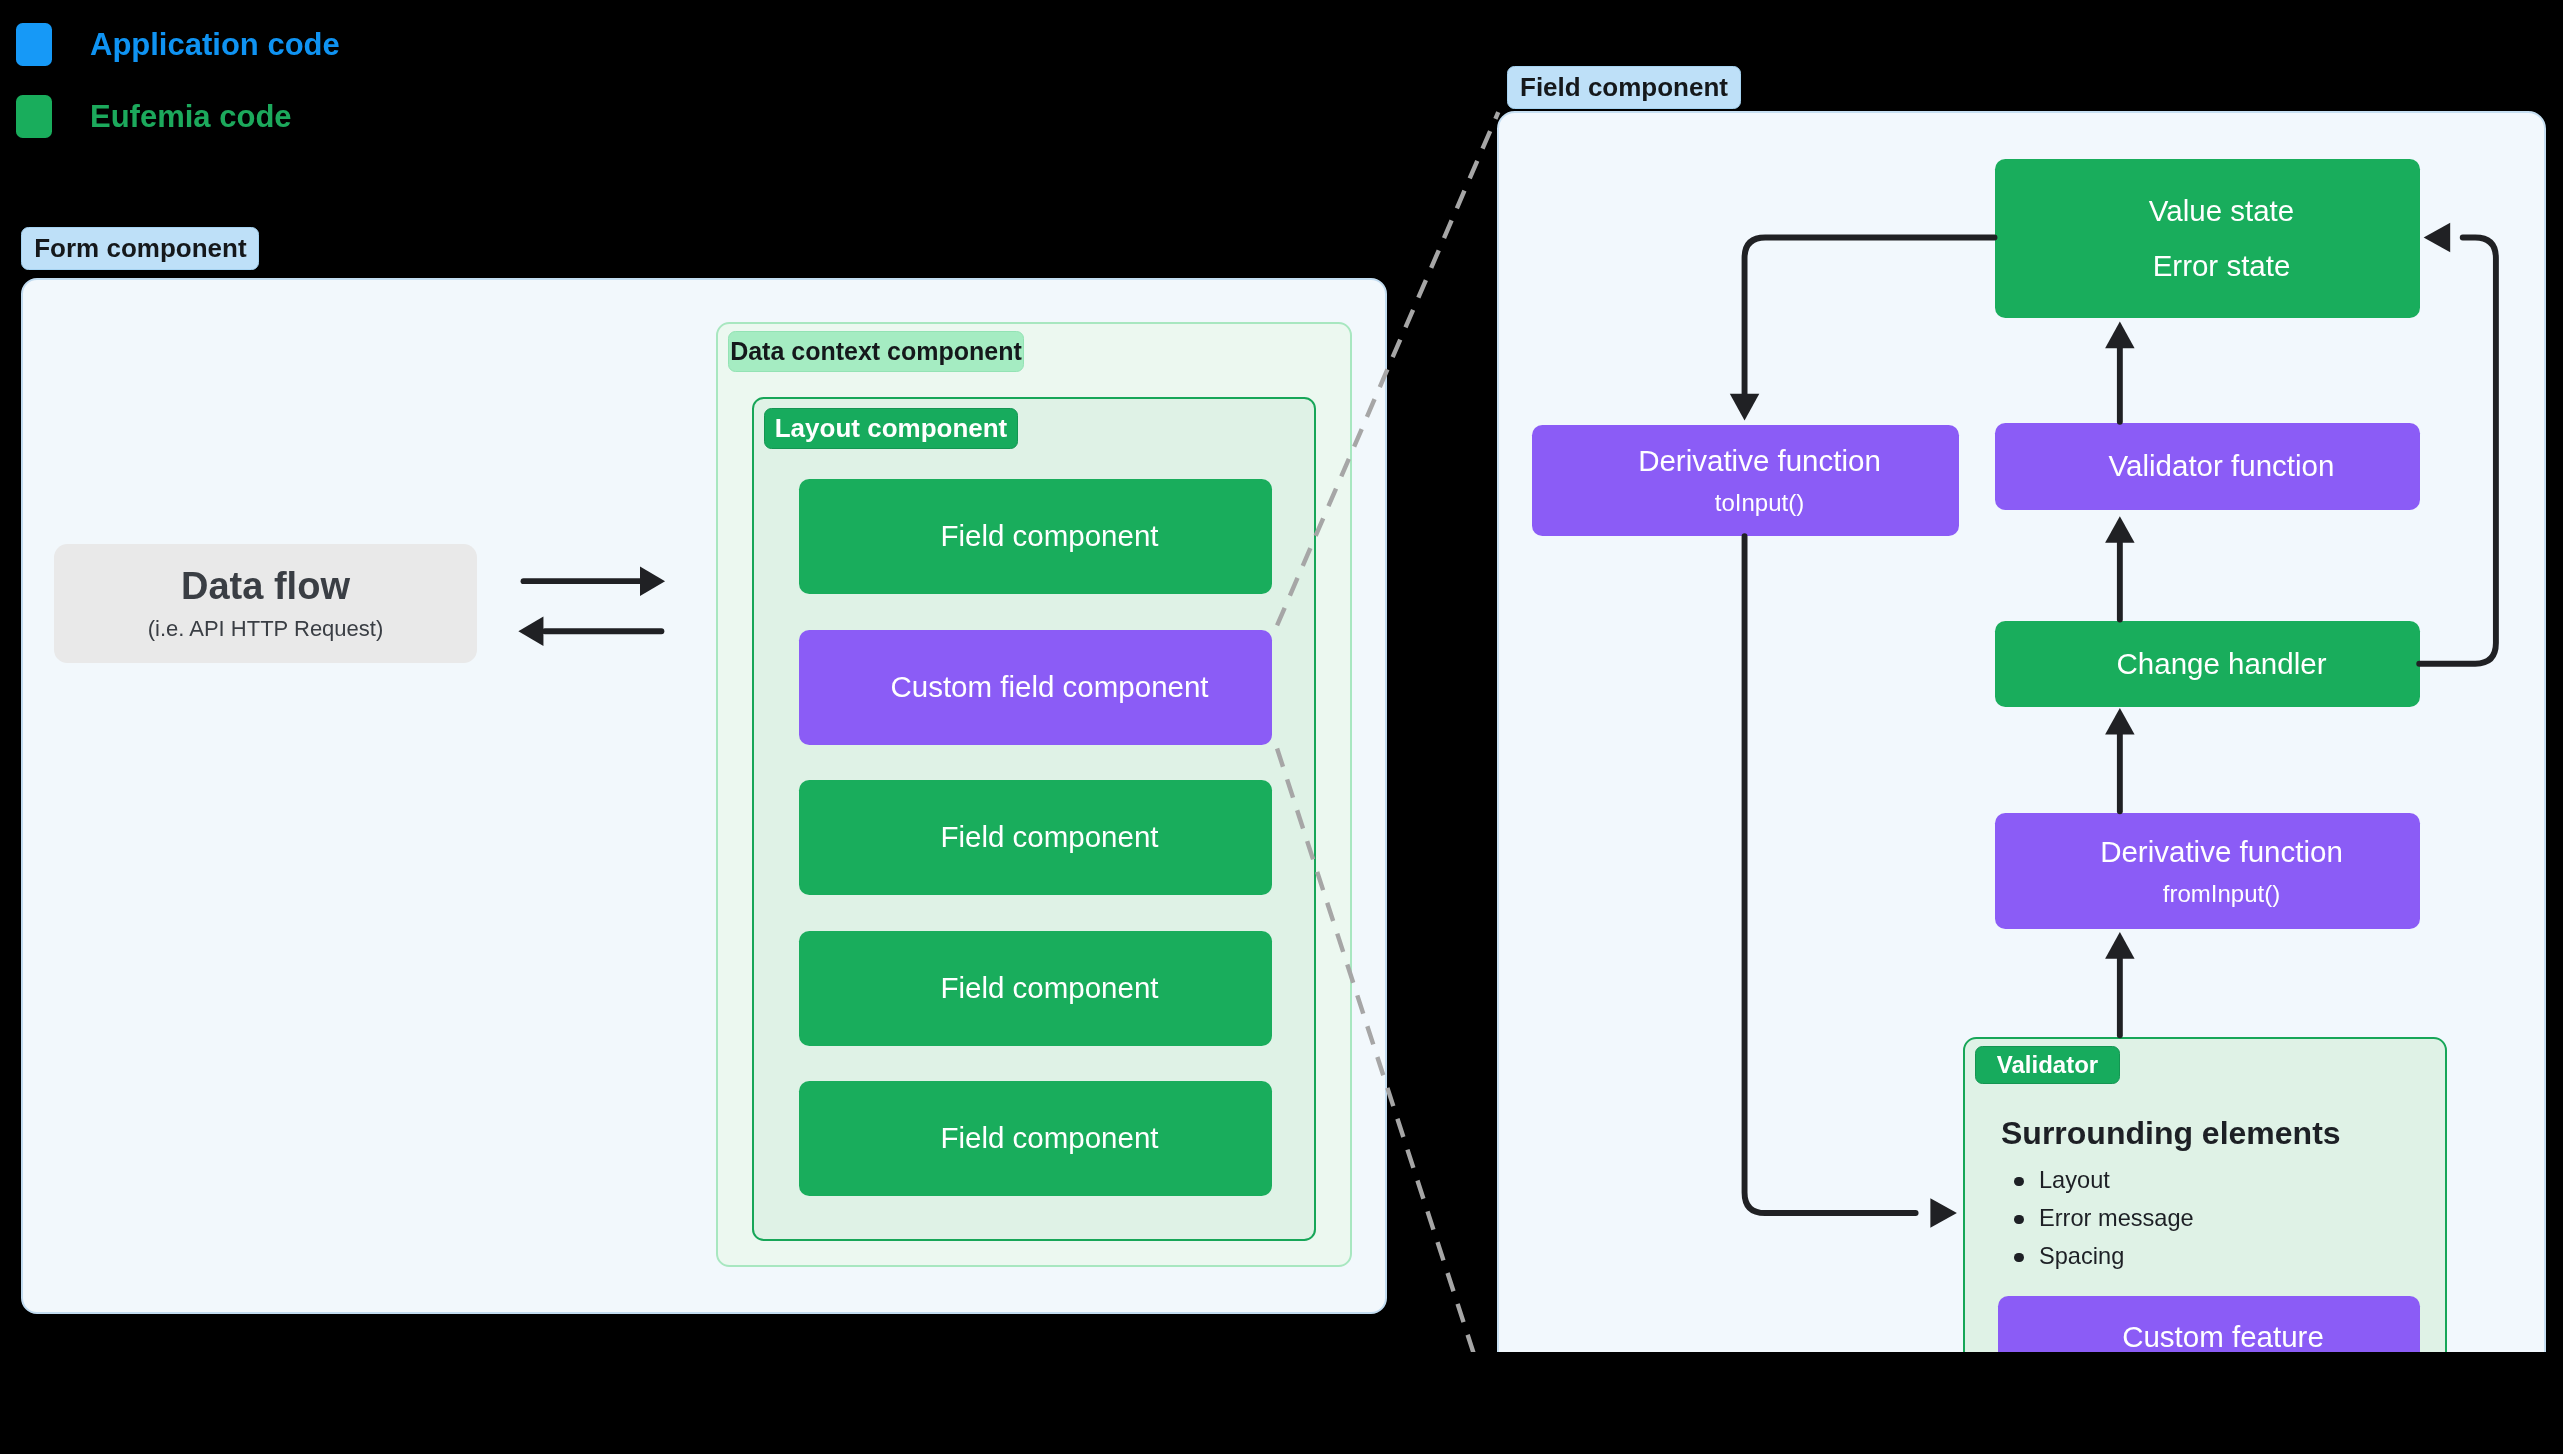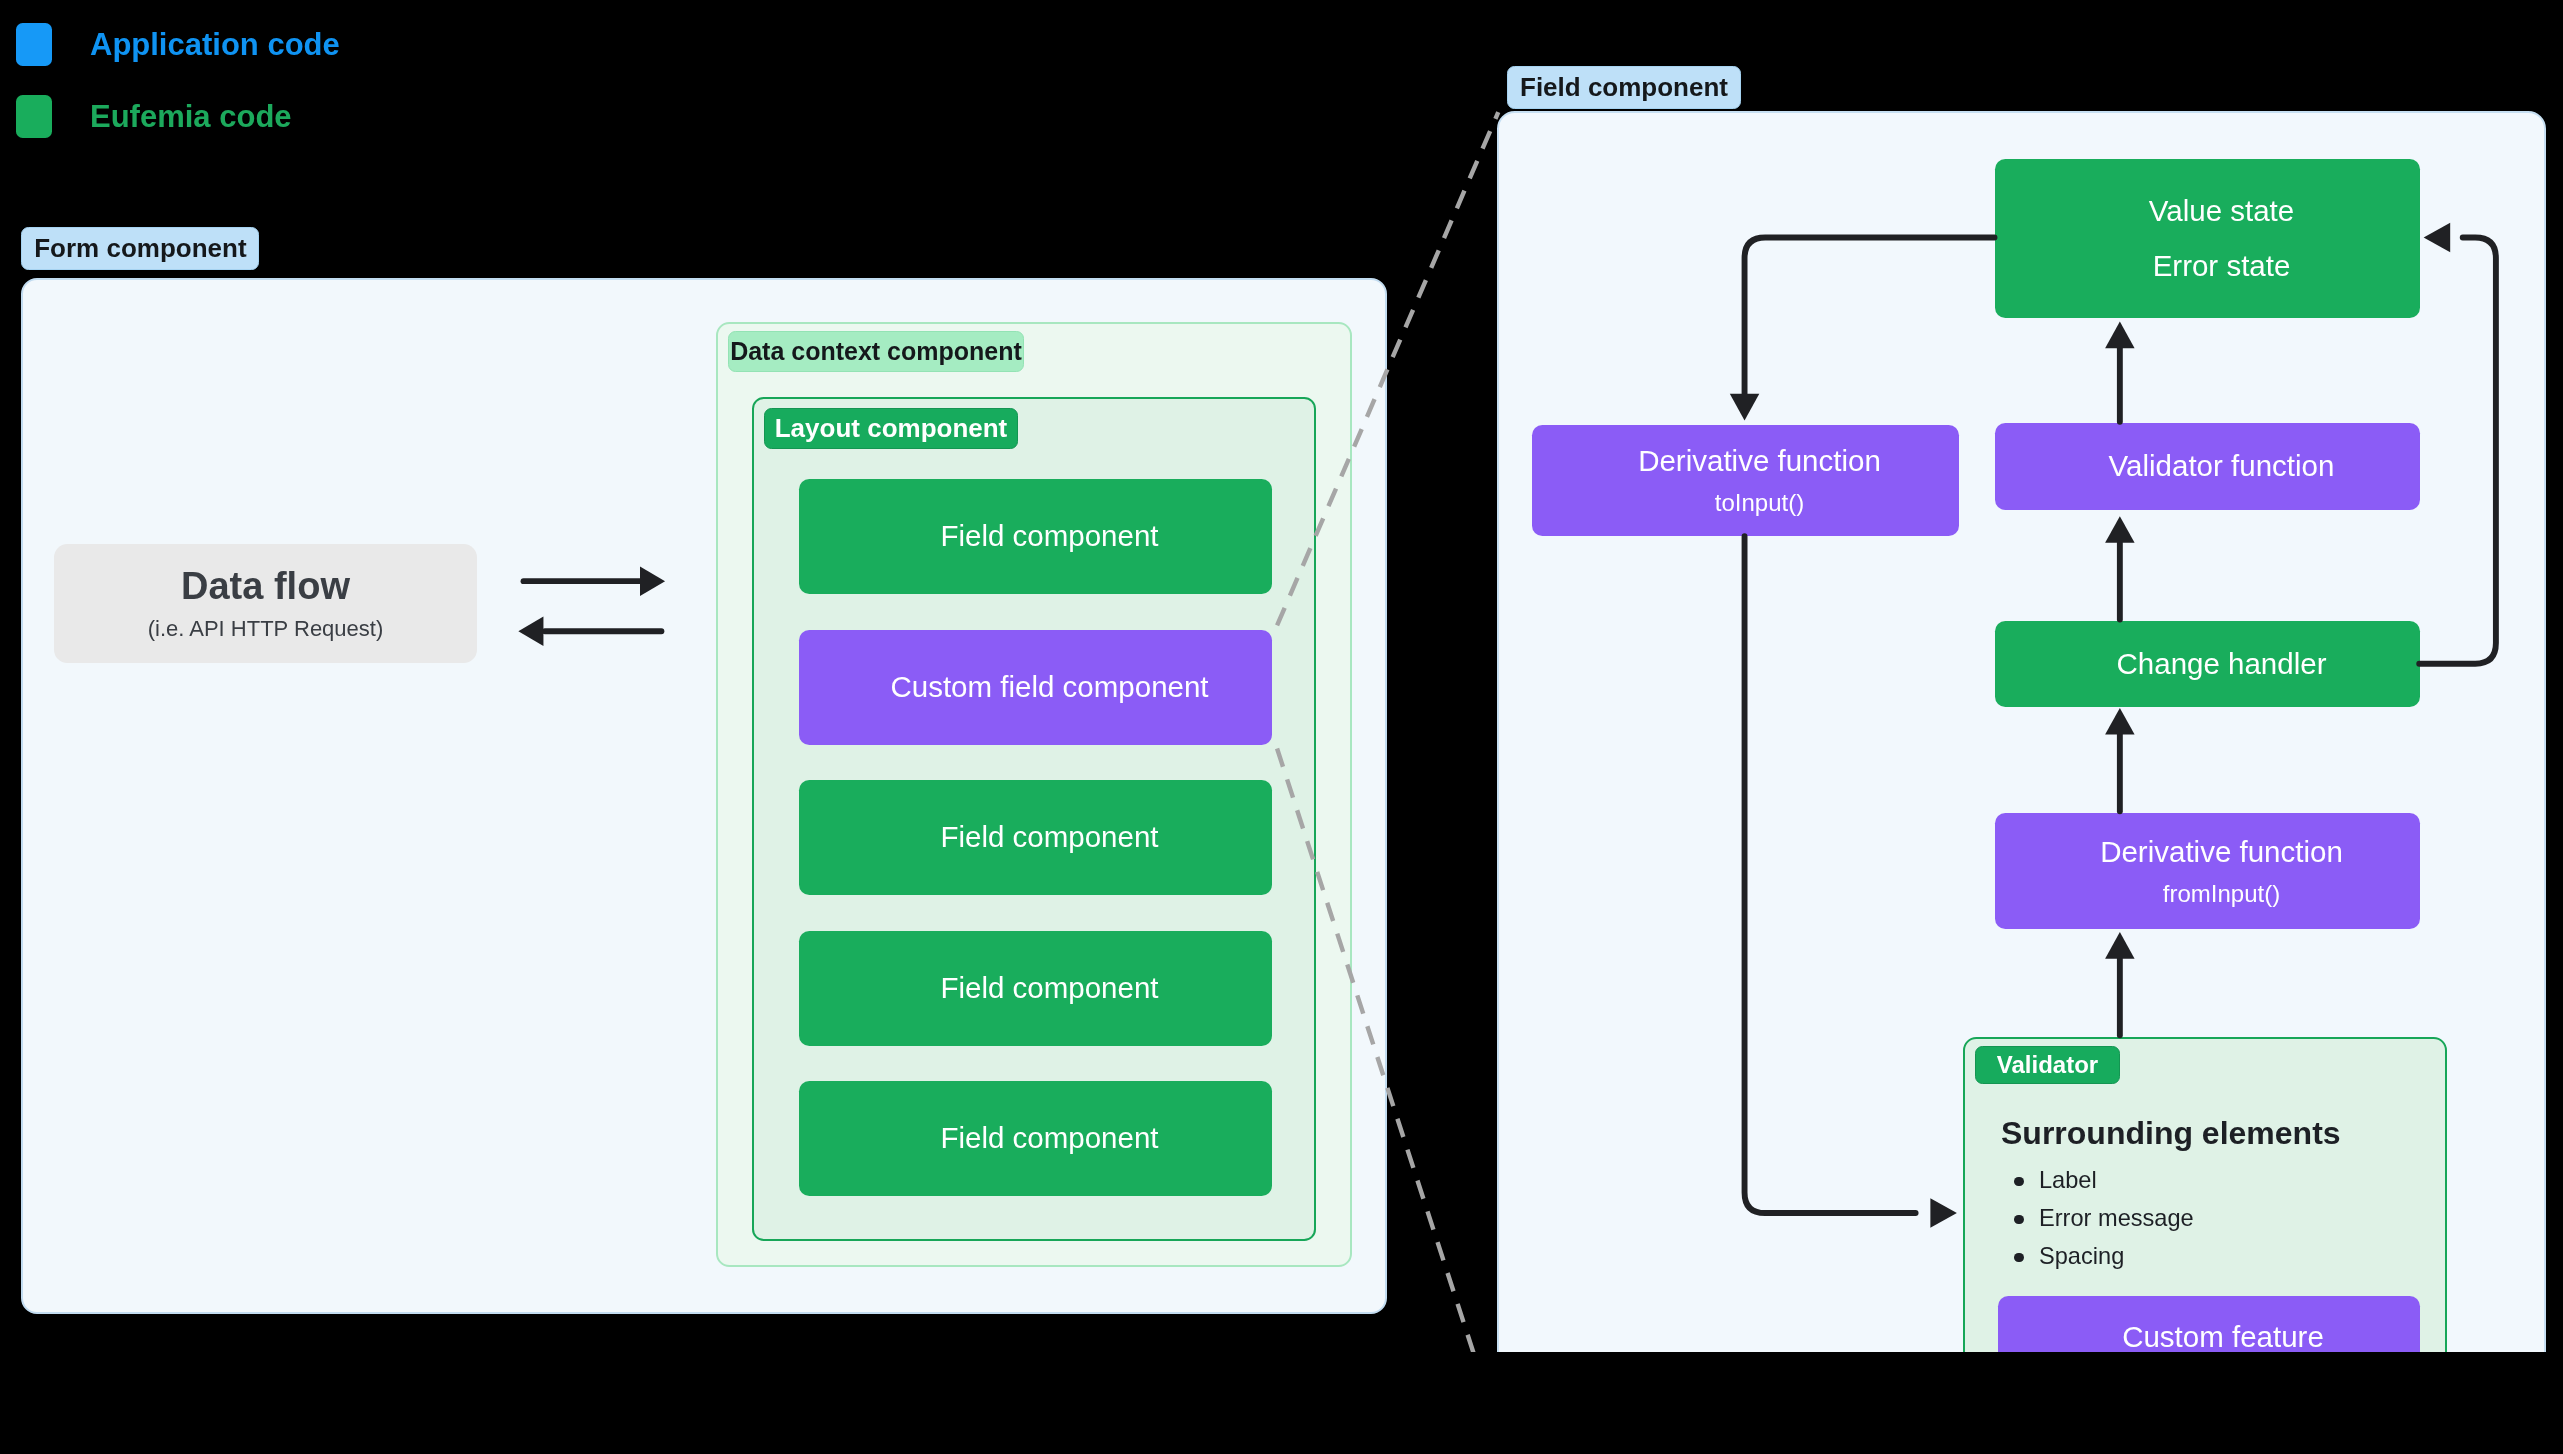--- a/index.html
+++ b/index.html
@@ -118,21 +118,21 @@
 
   <div class="abs node node-blue" style="left:1995px;top:813px;width:425px;height:116px;gap:5.9px;">
     <div class="node-title">Derivative function</div>
     <div class="node-sub">fromInput()</div>
   </div>
 
   <div class="abs panel-fieldblock" style="left:1963px;top:1037px;width:484px;height:368px;"></div>
   <div class="abs badge badge-green" style="left:1975px;top:1046px;width:145px;height:38px;font-size:24px;">Validator</div>
   <div class="abs fb-heading" style="left:2001px;top:1115px;">Surrounding elements</div>
   <ul class="abs fb-list" style="left:2007px;top:1167px;">
-    <li>Label</li>
+    <li>Layout</li>
     <li>Error message</li>
     <li>Spacing</li>
   </ul>
   <div class="abs node node-blue" style="left:1998px;top:1296px;width:422px;height:83px;">
     <div class="node-title">Custom feature</div>
   </div>
 
   <svg class="abs" style="left:0;top:0;" width="2563" height="1455" viewBox="0 0 3476 1973">
 
     <g stroke="#a6a6a6" stroke-width="6" stroke-dasharray="26 18" fill="none">

